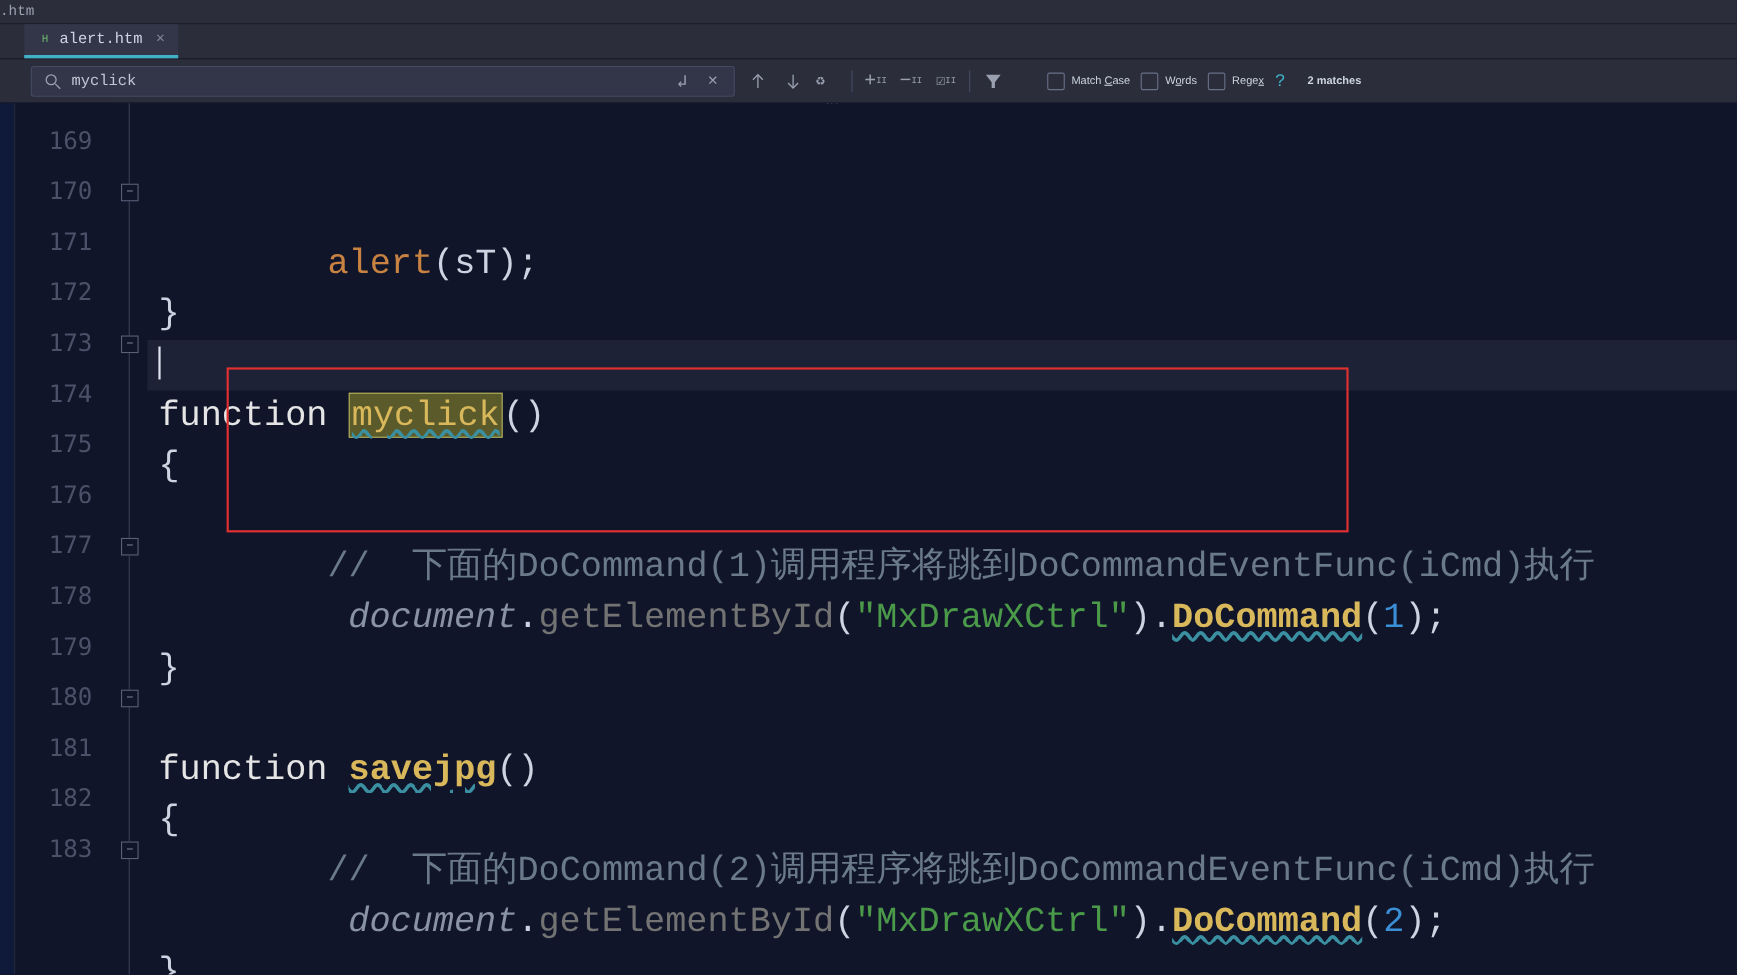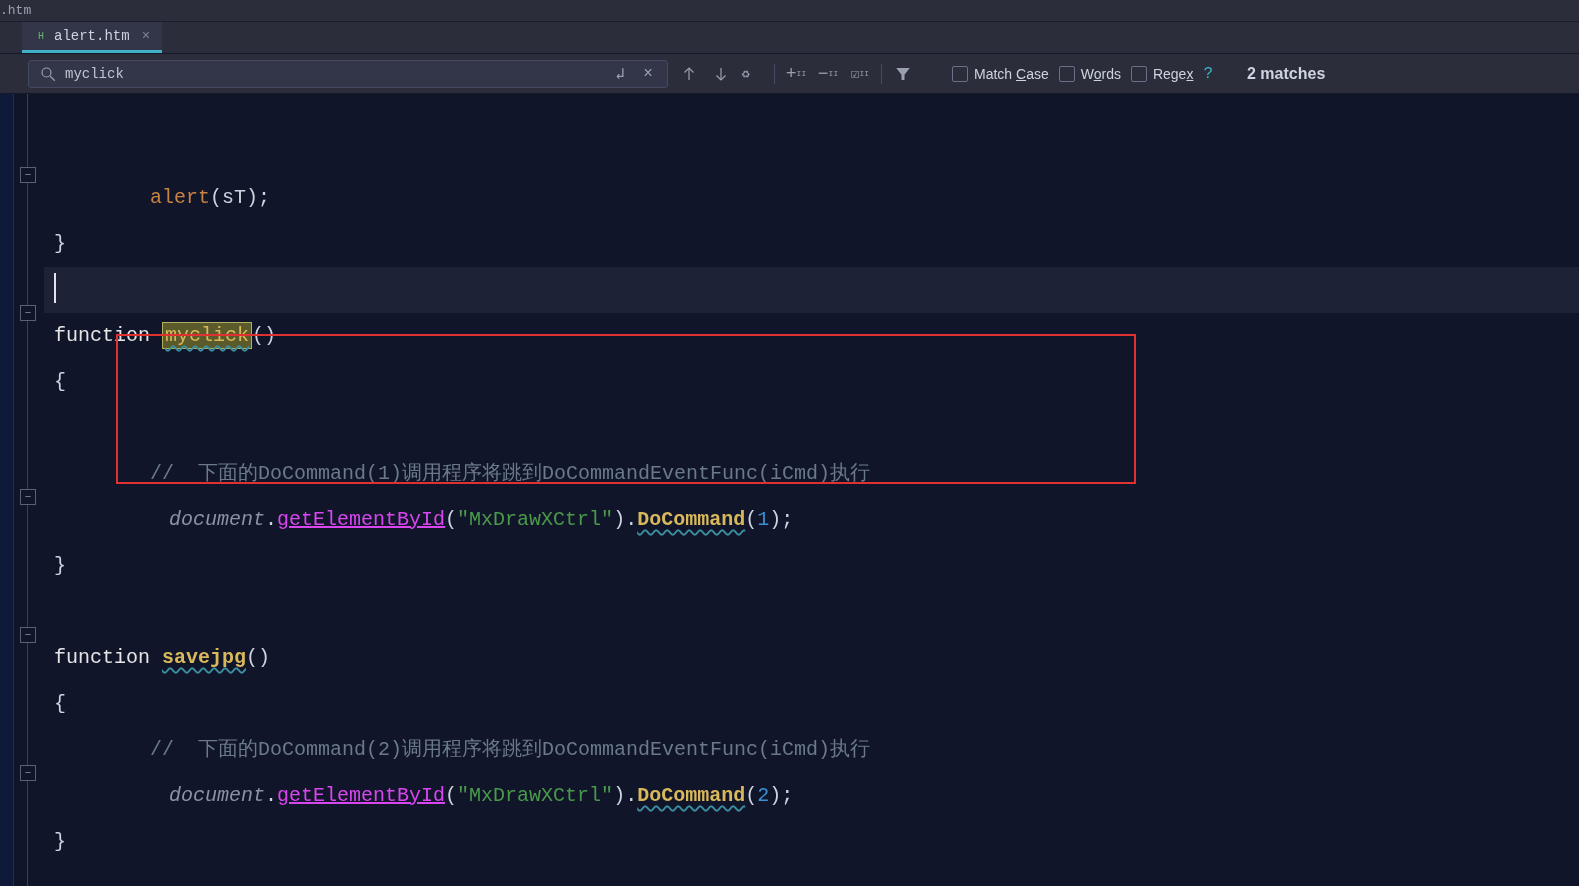--- a/index.html
+++ b/index.html
@@ -83,37 +83,37 @@
     align-items: center;
     justify-content: center;
     font-size: 16px;
   }
   .sep { width: 1px; height: 20px; background: #444a63; }
   .chk-wrap {
     display: flex;
     align-items: center;
     gap: 6px;
     color: #cdd3e0;
-    font-size: 14px;
+    font-size: 10px;
     font-family: 'Segoe UI', sans-serif;
     cursor: pointer;
   }
   .chk-box {
     width: 16px; height: 16px;
     border: 1px solid #6a7088;
     border-radius: 2px;
   }
   .u { text-decoration: underline; }
   .help-q { color: #3fb2c8; font-size: 16px; cursor: pointer; }
   .match-count {
     color: #cdd3e0;
     font-family: 'Segoe UI', sans-serif;
-    font-size: 16px;
+    font-size: 10px;
     font-weight: 600;
-    margin-left: 24px;
+    margin-left: 10px;
     text-align: right;
   }
   .editor {
     display: flex;
     height: calc(100% - 94px);
     background: #11152a;
     position: relative;
   }
   .left-strip {
     width: 14px;
@@ -151,21 +151,21 @@
     align-items: center;
     justify-content: center;
     background: #11152a;
     position: absolute;
     left: 6px;
     cursor: pointer;
   }
   .code {
     flex: 1;
     padding-top: 12px;
-    font-size: 20px;
+    font-size: 32px;
     font-family: Consolas, 'Courier New', monospace;
     position: relative;
     white-space: pre;
   }
   .code .row {
     height: 46px;
     line-height: 46px;
     padding-left: 10px;
   }
   .row.current { background: #1e2236; }
@@ -175,21 +175,21 @@
     background: #e0e4f0;
     vertical-align: middle;
     margin-top: -4px;
   }
   .c-func { color: #c88242; }
   .c-kw   { color: #e5e5e5; }
   .c-name { color: #d8b85a; font-weight: bold; }
   .c-pn   { color: #cdd3e0; }
   .c-cmt  { color: #6a7a8c; }
   .c-doc  { color: #8a92a8; font-style: italic; margin-left: 19px; }
-  .c-meth { color: #d946ef; text-decoration: underline; }
+  .c-meth { color: #737373; }
   .c-str  { color: #4a9a4a; }
   .c-num  { color: #3a8fd6; }
   .hl-match {
     background: #5a5a2a;
     border: 1px solid #b0b060;
     padding: 1px 2px;
     color: #d8b85a;
   }
   .wavy { text-decoration: underline wavy #3a8fa0; text-underline-offset: 4px; }
   .redbox {
@@ -261,20 +261,37 @@
   <label class="chk-wrap">
     <span class="chk-box"></span>
     <span>Rege<span class="u">x</span></span>
   </label>
   <span class="help-q">?</span>
   <span class="match-count">2 matches</span>
 </div>
 
 <div class="editor">
   <div class="left-strip"></div>
+  <div class="gutter" id="gutter">
+      <div>169</div>
+      <div>170</div>
+      <div>171</div>
+      <div>172</div>
+      <div>173</div>
+      <div>174</div>
+      <div>175</div>
+      <div>176</div>
+      <div>177</div>
+      <div>178</div>
+      <div>179</div>
+      <div>180</div>
+      <div>181</div>
+      <div>182</div>
+      <div>183</div>
+    </div>
   <div class="fold-col" id="foldcol">
     <div class="fold-line"></div>
   <div class="fold-mark" style="top: 73px;">−</div>
       <div class="fold-mark" style="top: 211px;">−</div>
       <div class="fold-mark" style="top: 395px;">−</div>
       <div class="fold-mark" style="top: 533px;">−</div>
       <div class="fold-mark" style="top: 671px;">−</div>
     </div>
   <div class="code" id="code">
     

